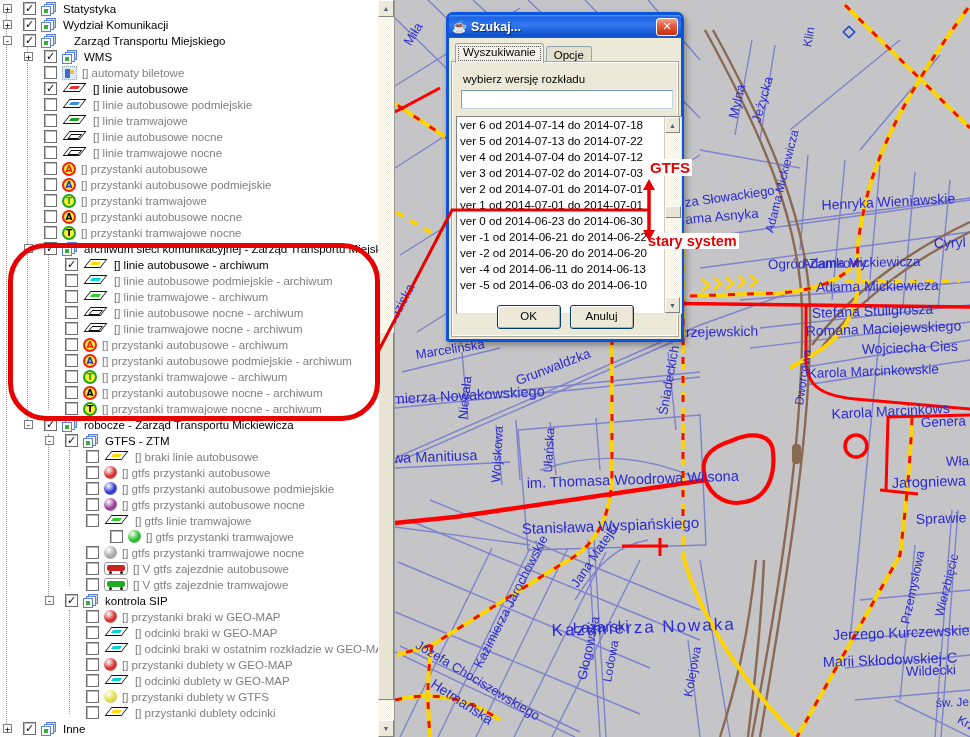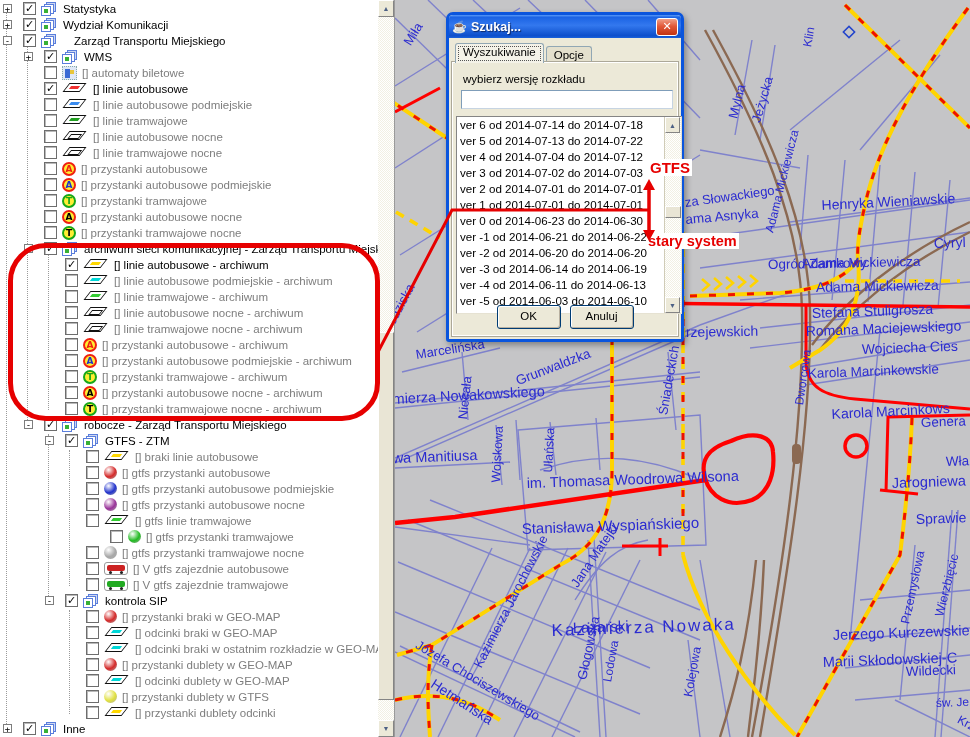--- a/index.html
+++ b/index.html
@@ -501,21 +501,21 @@
         <div class="tlab dim" style="left: 102px;">[] przystanki tramwajowe nocne - archiwum</div>
       </div>
       <div class="trow" style="top: 417px;">
         <div class="texp" style="left: 24px;">-</div>
         <div class="tchk" style="left: 44px;">✓</div>
         <div class="tico ic-layers" style="left: 62px;">
           <i class="b"></i>
           <i class="m"></i>
           <i class="f"></i>
         </div>
-        <div class="tlab" style="left: 84px;">robocze - Zarząd Transportu Miejskiego</div>
+        <div class="tlab" style="left: 84px;">robocze - Zarząd Transportu Mickiewicza</div>
       </div>
       <div class="trow" style="top: 433px;">
         <div class="texp" style="left: 45px;">-</div>
         <div class="tchk" style="left: 65px;">✓</div>
         <div class="tico ic-layers" style="left: 83px;">
           <i class="b"></i>
           <i class="m"></i>
           <i class="f"></i>
         </div>
         <div class="tlab" style="left: 105px;">GTFS - ZTM</div>
@@ -683,21 +683,20 @@
       <div id="vrows">
           <div class="vrow">ver 6 od 2014-07-14 do 2014-07-18</div>
           <div class="vrow">ver 5 od 2014-07-13 do 2014-07-22</div>
           <div class="vrow">ver 4 od 2014-07-04 do 2014-07-12</div>
           <div class="vrow">ver 3 od 2014-07-02 do 2014-07-03</div>
           <div class="vrow">ver 2 od 2014-07-01 do 2014-07-01</div>
           <div class="vrow">ver 1 od 2014-07-01 do 2014-07-01</div>
           <div class="vrow">ver 0 od 2014-06-23 do 2014-06-30</div>
           <div class="vrow">ver -1 od 2014-06-21 do 2014-06-22</div>
           <div class="vrow">ver -2 od 2014-06-20 do 2014-06-20</div>
-          <div class="vrow">ver -3 od 2014-06-14 do 2014-06-19</div>
           <div class="vrow">ver -4 od 2014-06-11 do 2014-06-13</div>
           <div class="vrow">ver -5 od 2014-06-03 do 2014-06-10</div>
         </div>
       <div id="vscroll">
         <div class="sb-btn" style="top:0;width:15px;height:16px">▲</div>
         <div id="vthumb"></div>
         <div class="sb-btn" style="bottom:0;width:15px;height:16px">▼</div>
       </div>
     </div>
     <div id="btnrow">

